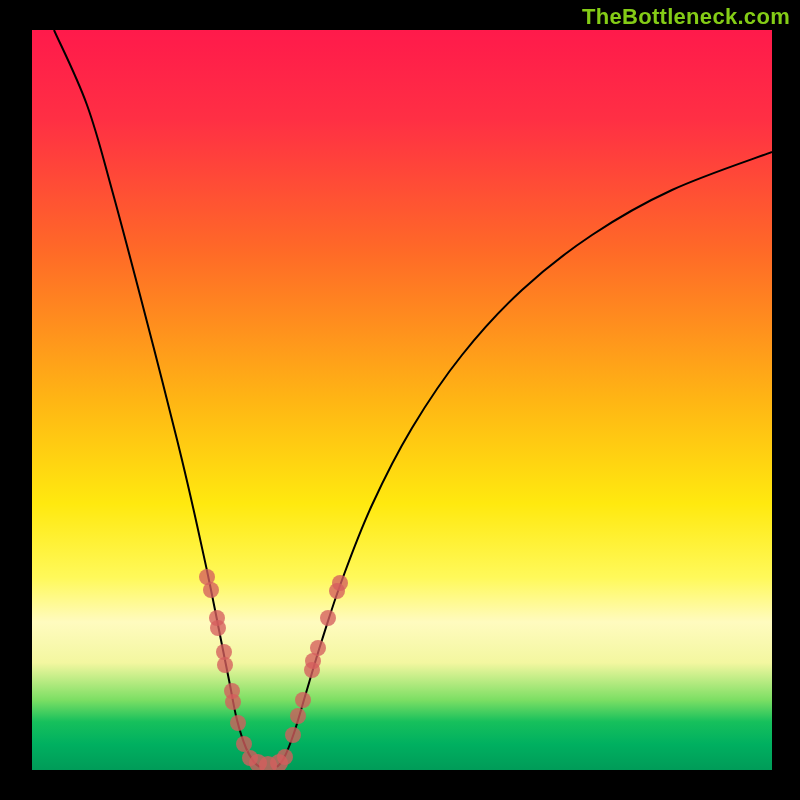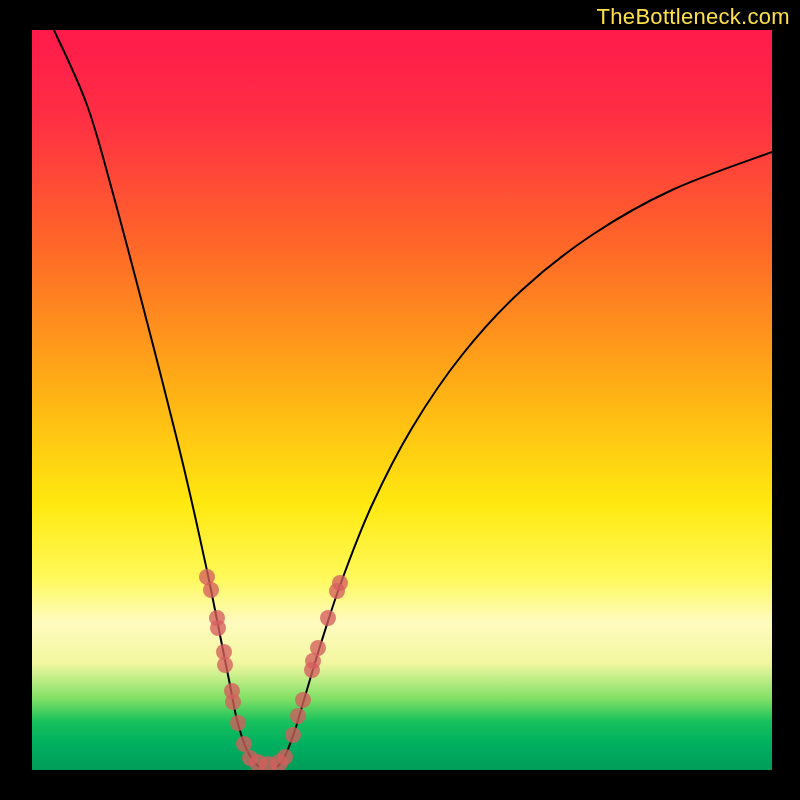--- a/index.html
+++ b/index.html
@@ -15,22 +15,22 @@
     width: 800px;
     height: 800px;
     background: #000;
   }
   .watermark {
     position: absolute;
     top: 4px;
     right: 10px;
     font-family: Arial, Helvetica, sans-serif;
     font-size: 22px;
-    font-weight: 400;
-    color: #fde047;
+    font-weight: 700;
+    color: #84cc16;
     letter-spacing: 0.3px;
     z-index: 10;
   }
   
   .plot {
     position: absolute;
     left: 32px;
     top: 30px;
     width: 740px;
     height: 740px;

